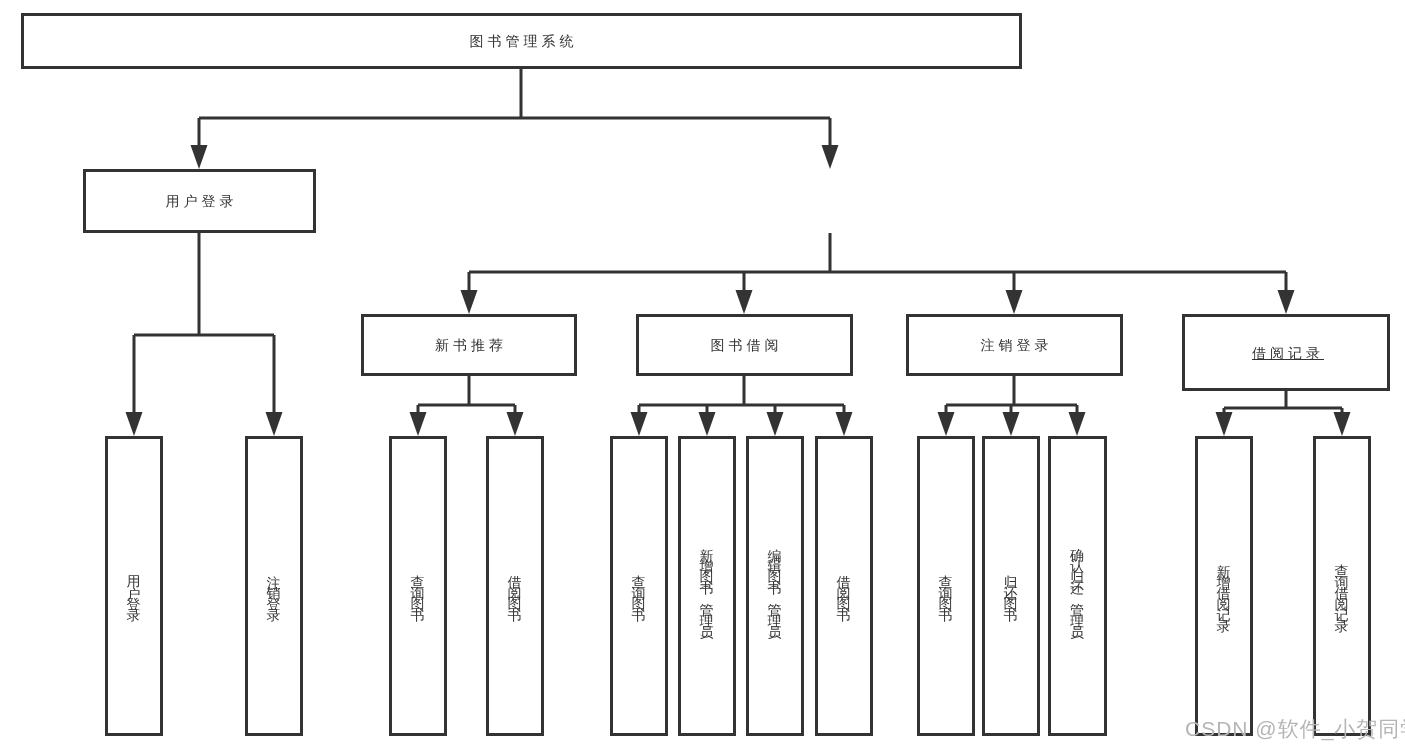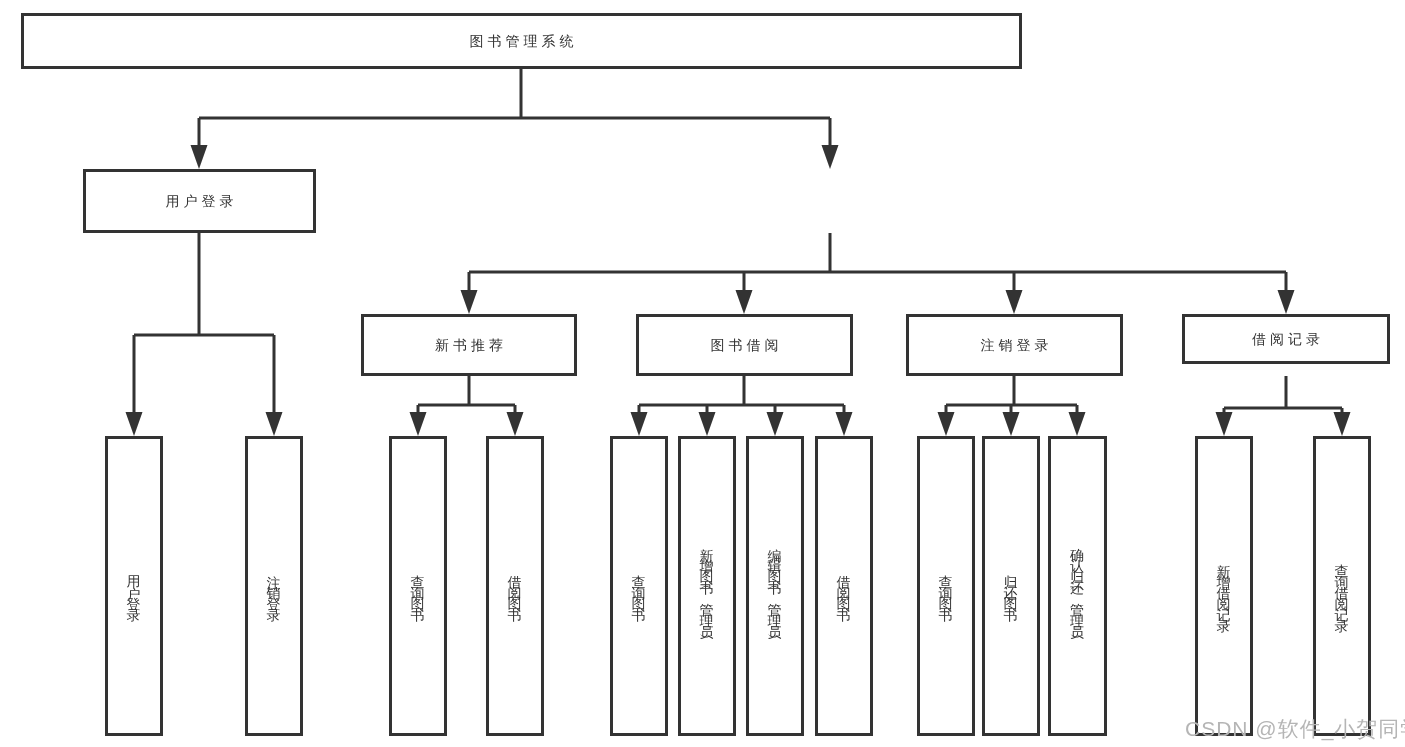--- a/index.html
+++ b/index.html
@@ -47,21 +47,21 @@
   }
   
   .n-root   { left: 21px;   top: 13px;  width: 1001px; height: 56px; }
   
   .n-l2a    { left: 83px;   top: 169px; width: 233px;  height: 64px; }
   .n-l2b    { left: 712px;  top: 169px; width: 235px;  height: 64px; }
   
   .n-l3a    { left: 361px;  top: 314px; width: 216px;  height: 62px; }
   .n-l3b    { left: 636px;  top: 314px; width: 217px;  height: 62px; }
   .n-l3c    { left: 906px;  top: 314px; width: 217px;  height: 62px; }
-  .n-l3d    { left: 1182px; top: 314px; width: 208px;  height: 50px; }
+  .n-l3d    { left: 1182px; top: 314px; width: 208px;  height: 77px; text-decoration: underline; }
   
   .leaf     { top: 436px; width: 58px; height: 300px; }
   .n-a1 { left: 105px;  }
   .n-a2 { left: 245px;  }
   .n-b1 { left: 389px;  }
   .n-b2 { left: 486px;  }
   .n-c1 { left: 610px;  }
   .n-c2 { left: 678px;  }
   .n-c3 { left: 746px;  }
   .n-c4 { left: 815px;  }

